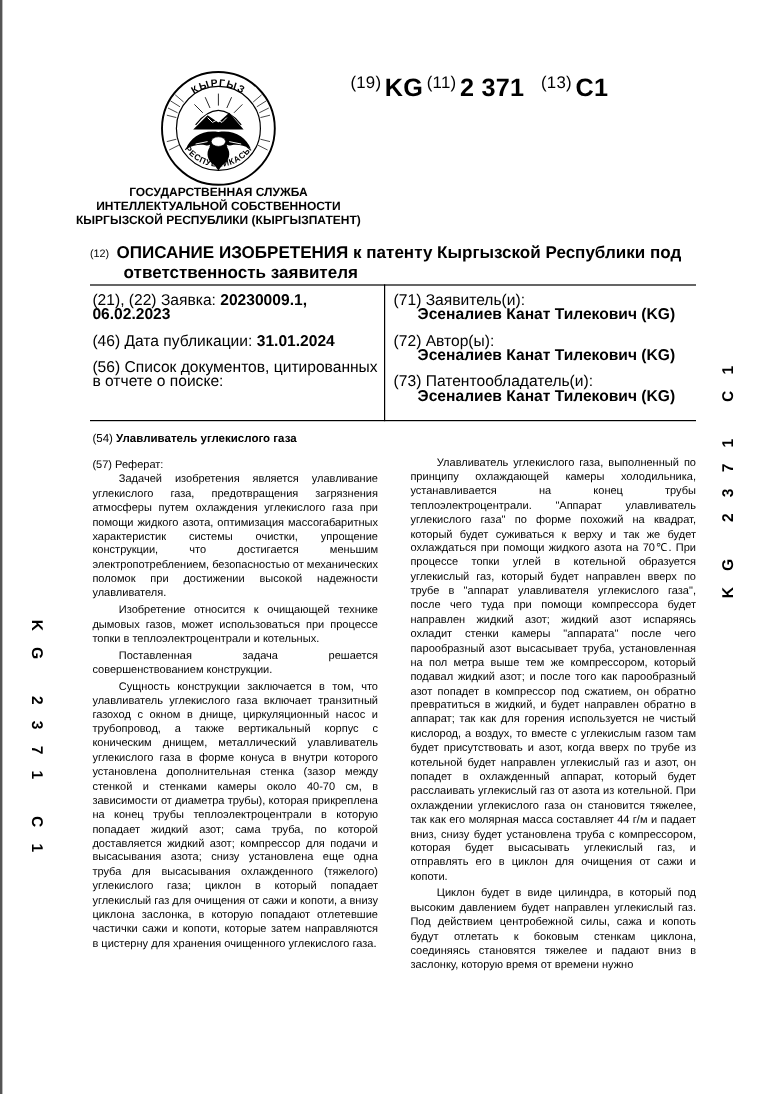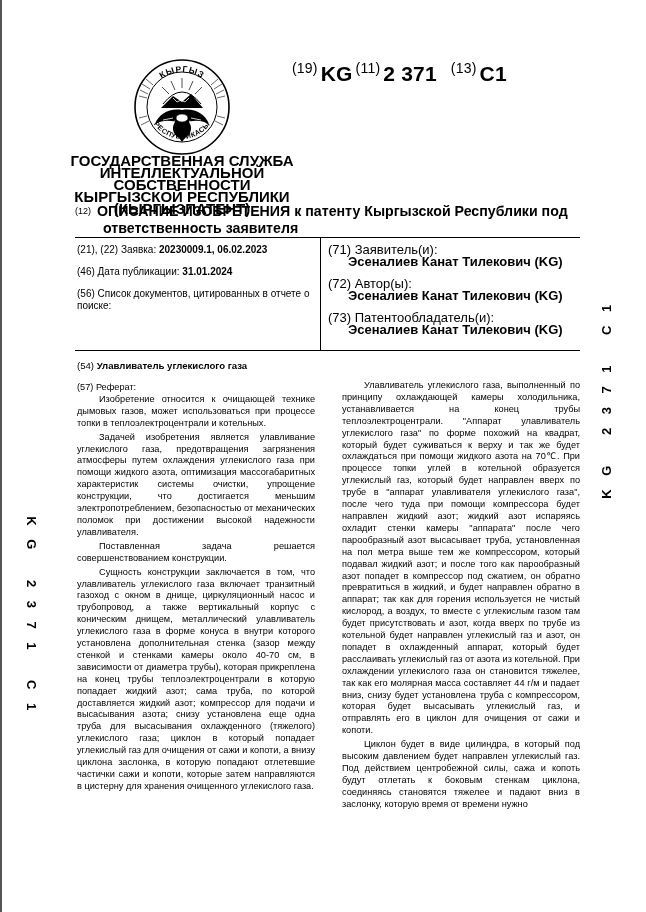--- a/index.html
+++ b/index.html
@@ -9,30 +9,30 @@
     font-family: "Liberation Sans", sans-serif;
   }
   .left-edge { position: absolute; left: 0; top: 0; width: 2px; height: 912px; background: #555; }
 
   .emblem { position: absolute; left: 133px; top: 58px; width: 98px; height: 98px; }
 
   .pubnum { position: absolute; left: 292px; top: 62px; font-weight: bold; font-size: 21px; letter-spacing: 0.2px; white-space: nowrap; }
   .pubnum sup { font-size: 14px; font-weight: normal; vertical-align: top; position: relative; top: -2px; margin-right: 3px; }
   .pubnum .gap { display: inline-block; width: 14px; }
 
-  .agency { position: absolute; left: 62px; top: 155px; width: 240px; text-align: center; font-weight: bold; font-size: 15px; line-height: 12px; }
+  .agency { position: absolute; left: 62px; top: 155px; width: 240px; text-align: center; font-weight: bold; font-size: 10px; line-height: 12px; }
 
   .doc-title { position: absolute; left: 75px; top: 203px; width: 505px; font-weight: bold; font-size: 14.2px; line-height: 17px; }
   .doc-title .code { font-weight: normal; font-size: 9px; vertical-align: top; margin-right: 6px; }
   .doc-title .t2 { display: block; padding-left: 28px; }
 
   .hr { position: absolute; left: 75px; width: 505px; height: 1px; background: #000; }
   .vr { position: absolute; left: 320px; top: 237px; width: 1px; height: 114px; background: #000; }
 
-  .biblio-left { position: absolute; left: 77px; top: 244px; width: 240px; font-size: 10px; line-height: 12px; }
+  .biblio-left { position: absolute; left: 77px; top: 244px; width: 240px; font-size: 13px; line-height: 12px; }
   .biblio-left .row { margin-bottom: 10px; }
   .biblio-left b { font-weight: bold; }
   .biblio-left .indent { padding-left: 22px; font-weight: bold; }
 
   .biblio-right { position: absolute; left: 328px; top: 244px; width: 250px; font-size: 13px; line-height: 12px; }
   .biblio-right .row { margin-bottom: 10px; }
   .biblio-right .name { padding-left: 20px; font-weight: bold; }
 
   .title54 { position: absolute; left: 77px; top: 360px; font-size: 9.6px; font-weight: bold; }
   .title54 .n { font-weight: normal; }
@@ -154,22 +154,22 @@
     <div class="name">Эсеналиев Канат Тилекович (KG)</div>
   </div>
 </div>
 
 <div class="title54">
   <span class="n">(54) </span><span>Улавливатель углекислого газа</span>
 </div>
 
 <div class="col col-left">
   <p class="head">(57) Реферат:</p>
+  <p>Задачей изобретения является улавливание углекислого газа, предотвращения загрязнения атмосферы путем охлаждения углекислого газа при помощи жидкого азота, оптимизация массогабаритных характеристик системы очистки, упрощение конструкции, что достигается меньшим электропотреблением, безопасностью от механических поломок при достижении высокой надежности улавливателя.</p>
   <p>Изобретение относится к очищающей технике дымовых газов, может использоваться при процессе топки в теплоэлектроцентрали и котельных.</p>
-  <p>Задачей изобретения является улавливание углекислого газа, предотвращения загрязнения атмосферы путем охлаждения углекислого газа при помощи жидкого азота, оптимизация массогабаритных характеристик системы очистки, упрощение конструкции, что достигается меньшим электропотреблением, безопасностью от механических поломок при достижении высокой надежности улавливателя.</p>
   <p>Поставленная задача решается совершенствованием конструкции.</p>
   <p>Сущность конструкции заключается в том, что улавливатель углекислого газа включает транзитный газоход с окном в днище, циркуляционный насос и трубопровод, а также вертикальный корпус с коническим днищем, металлический улавливатель углекислого газа в форме конуса в внутри которого установлена дополнительная стенка (зазор между стенкой и стенками камеры около 40-70 см, в зависимости от диаметра трубы), которая прикреплена на конец трубы теплоэлектроцентрали в которую попадает жидкий азот; сама труба, по которой доставляется жидкий азот; компрессор для подачи и высасывания азота; снизу установлена еще одна труба для высасывания охлажденного (тяжелого) углекислого газа; циклон в который попадает углекислый газ для очищения от сажи и копоти, а внизу циклона заслонка, в которую попадают отлетевшие частички сажи и копоти, которые затем направляются в цистерну для хранения очищенного углекислого газа.</p>
 </div>
 
 <div class="col col-right">
   <p>Улавливатель углекислого газа, выполненный по принципу охлаждающей камеры холодильника, устанавливается на конец трубы теплоэлектроцентрали. "Аппарат улавливатель углекислого газа" по форме похожий на квадрат, который будет суживаться к верху и так же будет охлаждаться при помощи жидкого азота на 70℃. При процессе топки углей в котельной образуется углекислый газ, который будет направлен вверх по трубе в "аппарат улавливателя углекислого газа", после чего туда при помощи компрессора будет направлен жидкий азот; жидкий азот испаряясь охладит стенки камеры "аппарата" после чего парообразный азот высасывает труба, установленная на пол метра выше тем же компрессором, который подавал жидкий азот; и после того как парообразный азот попадет в компрессор под сжатием, он обратно превратиться в жидкий, и будет направлен обратно в аппарат; так как для горения используется не чистый кислород, а воздух, то вместе с углекислым газом там будет присутствовать и азот, когда вверх по трубе из котельной будет направлен углекислый газ и азот, он попадет в охлажденный аппарат, который будет расслаивать углекислый газ от азота из котельной. При охлаждении углекислого газа он становится тяжелее, так как его молярная масса составляет 44 г/м и падает вниз, снизу будет установлена труба с компрессором, которая будет высасывать углекислый газ, и отправлять его в циклон для очищения от сажи и копоти.</p>
   <p>Циклон будет в виде цилиндра, в который под высоким давлением будет направлен углекислый газ. Под действием центробежной силы, сажа и копоть будут отлетать к боковым стенкам циклона, соединяясь становятся тяжелее и падают вниз в заслонку, которую время от времени нужно</p>
 </div>
 
 <div class="side-left">

